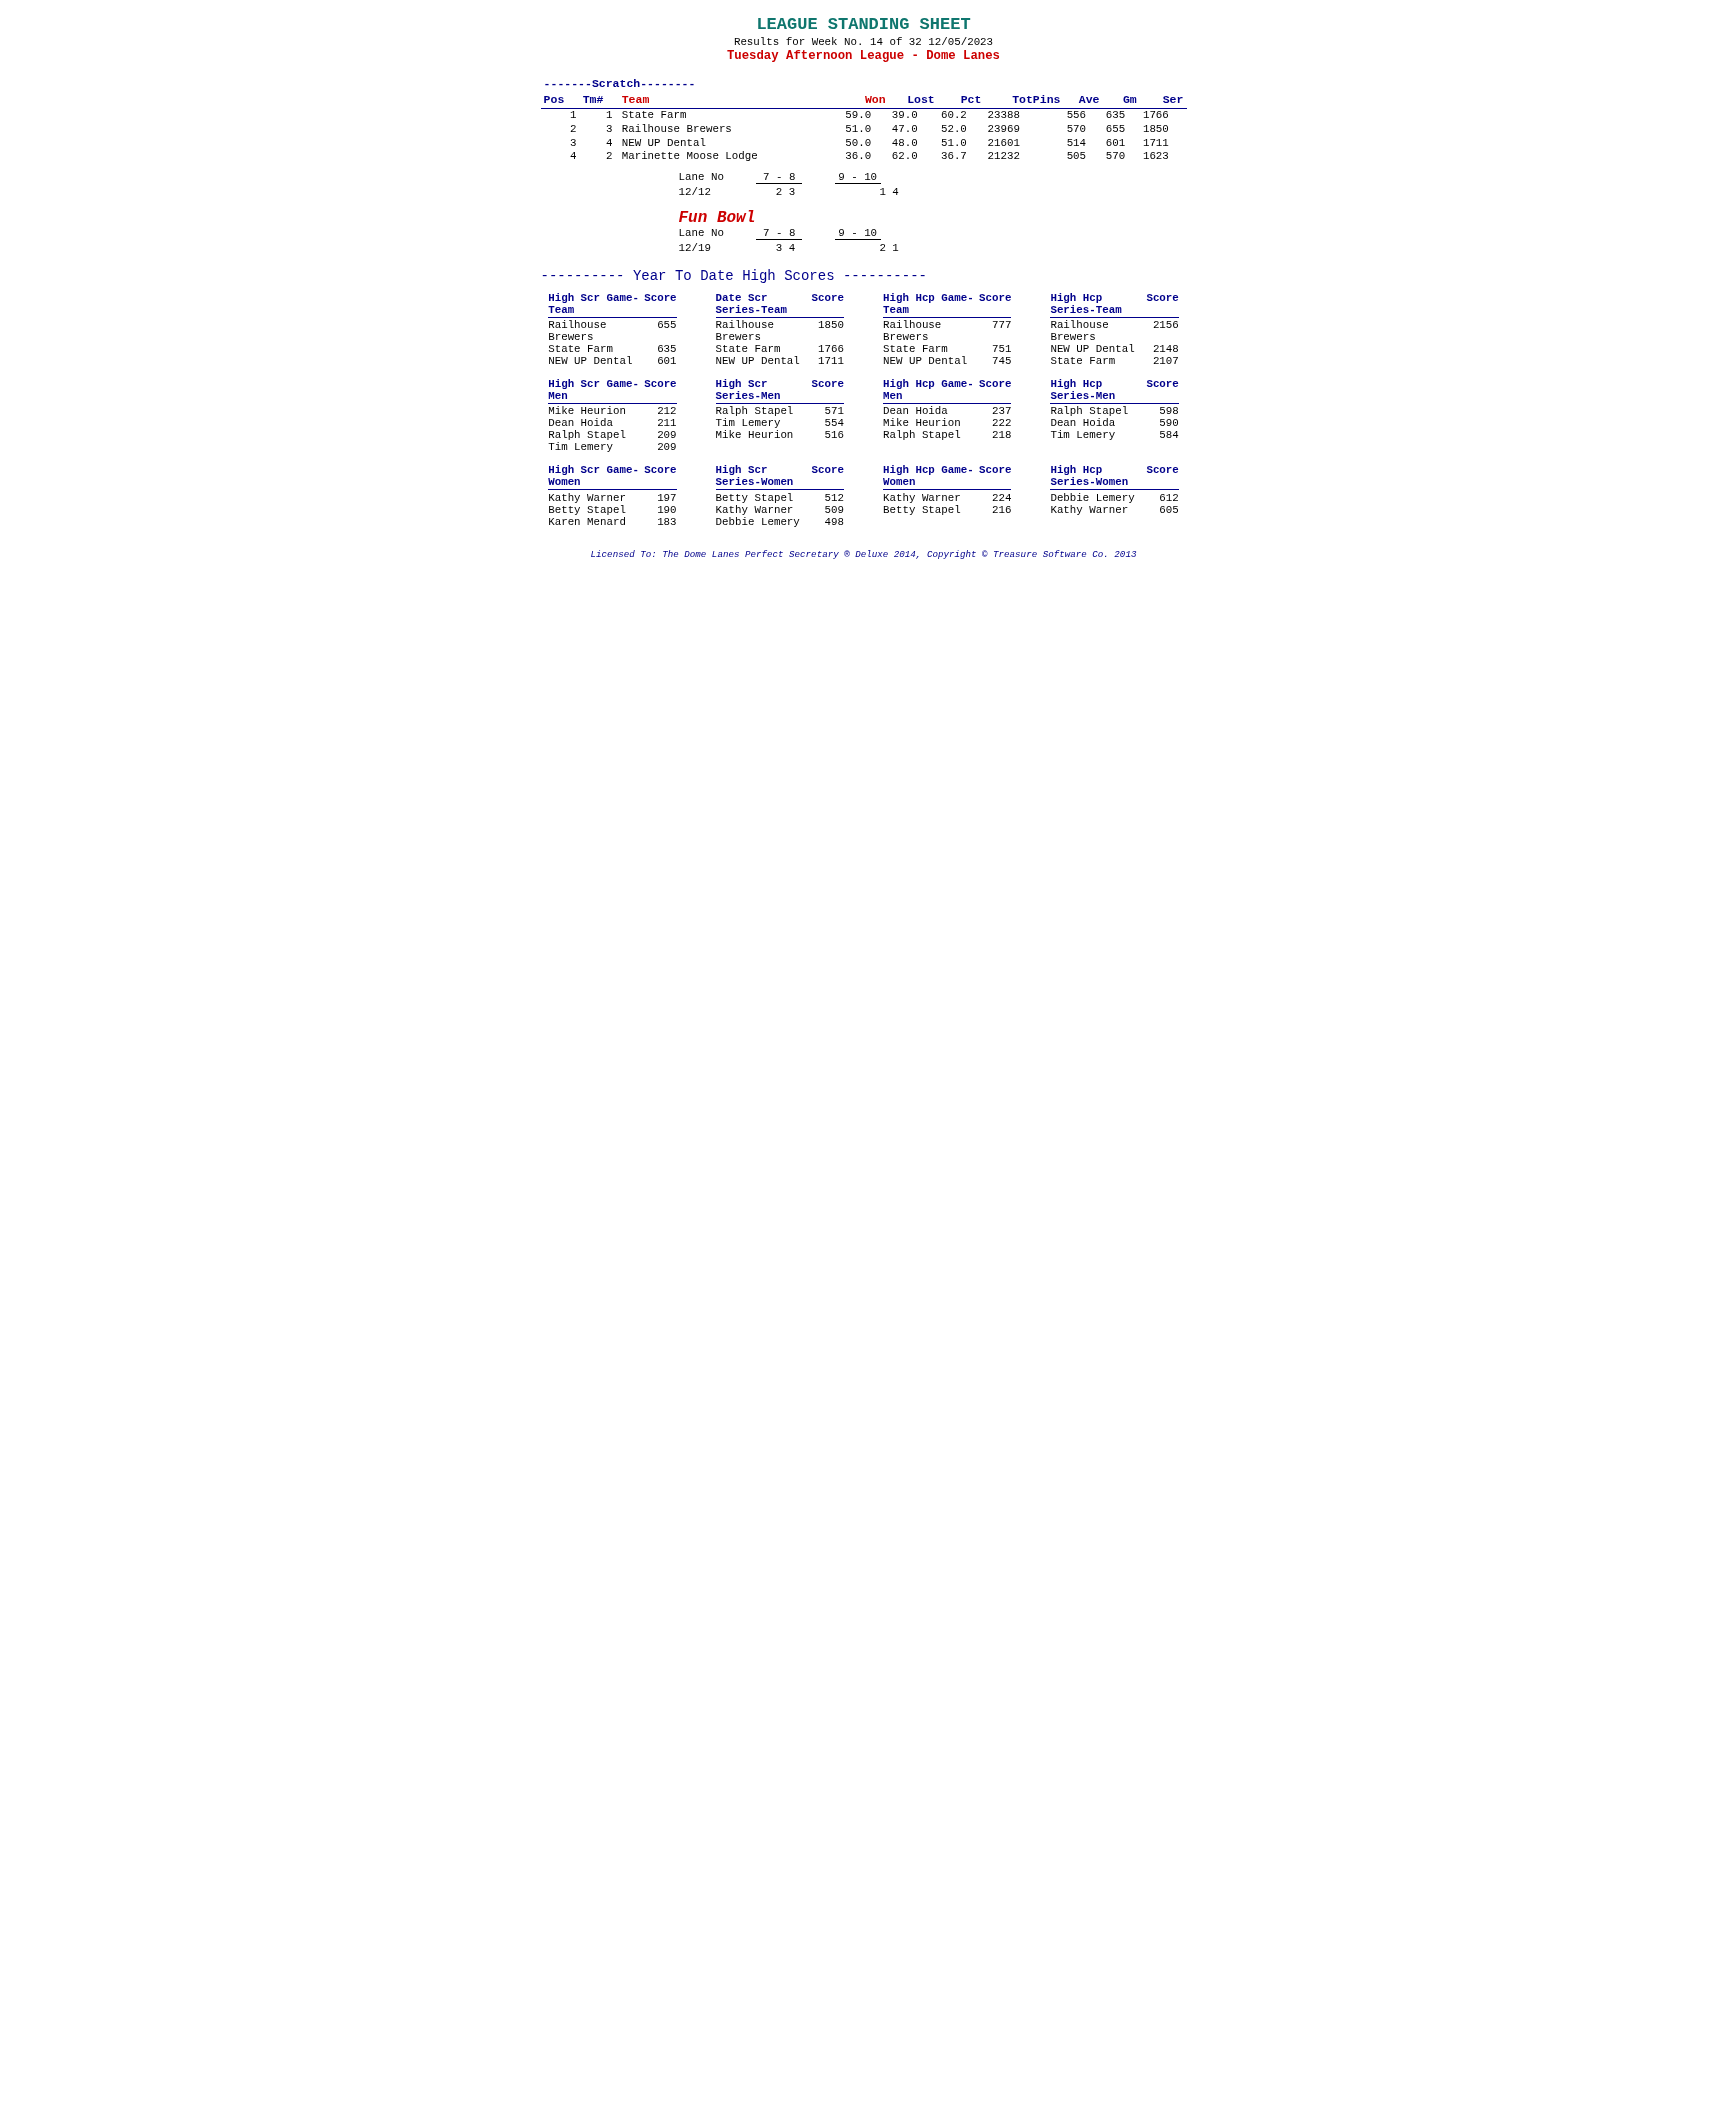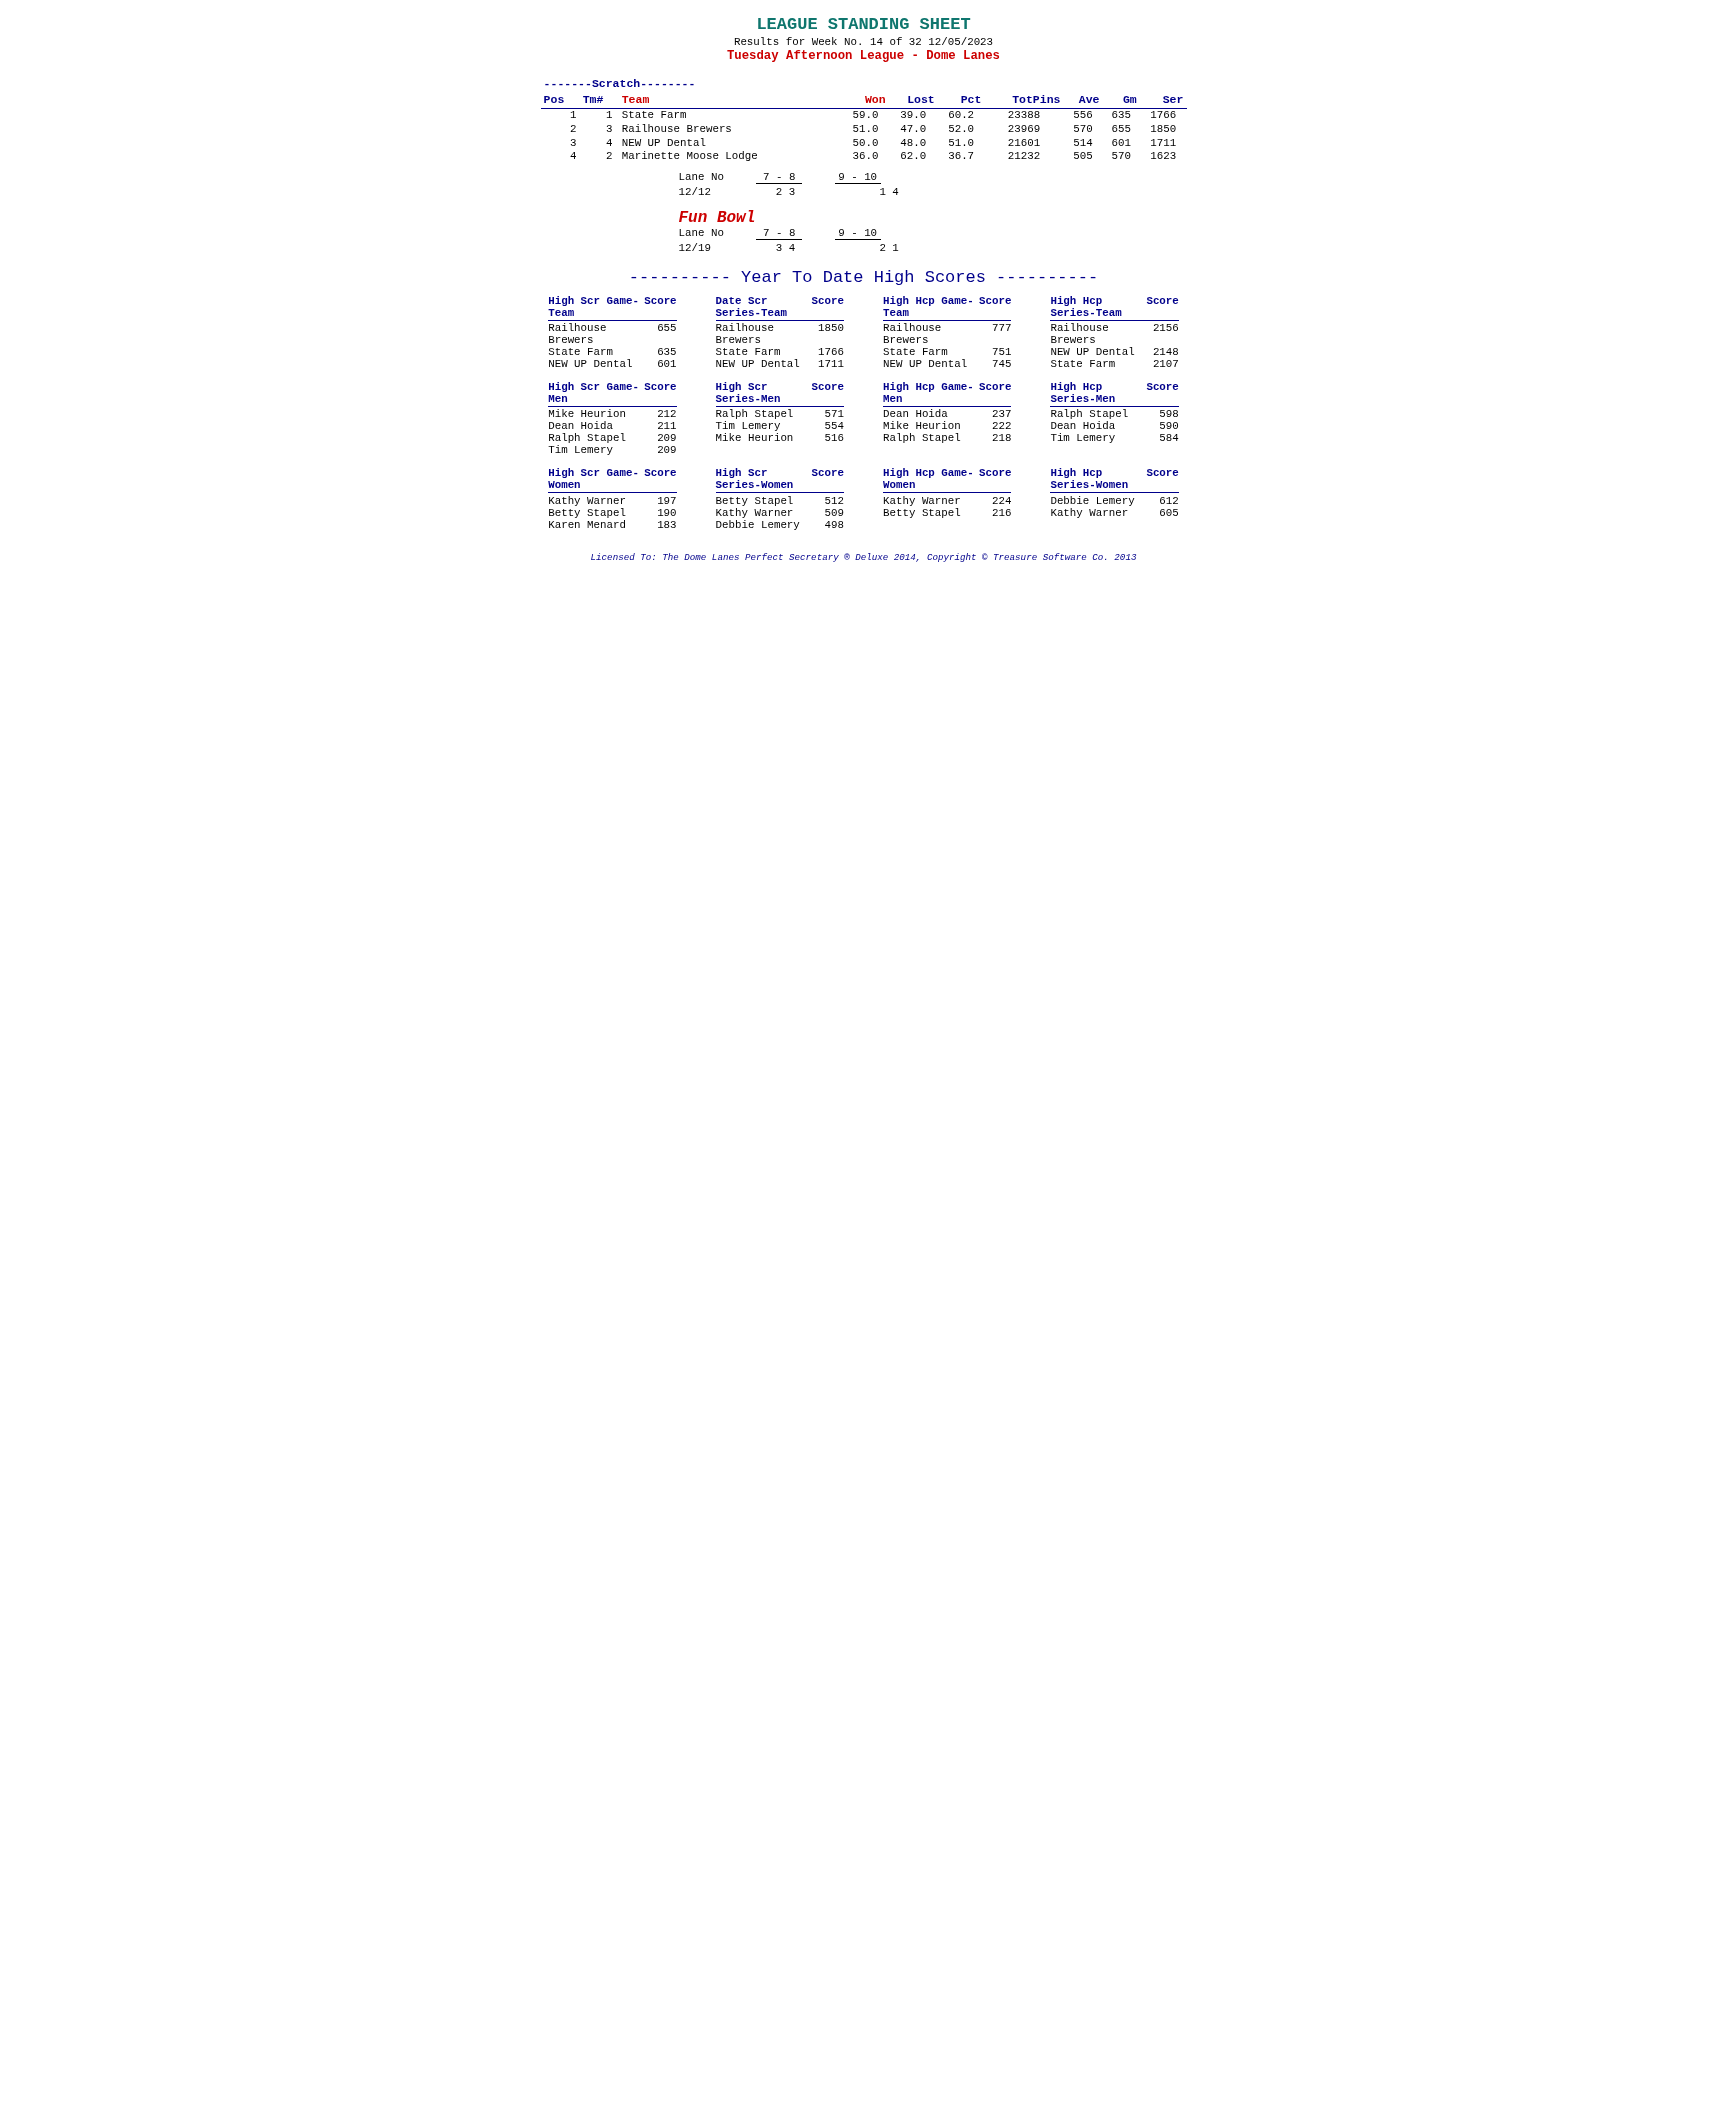--- a/index.html
+++ b/index.html
@@ -46,39 +46,39 @@
       font-size: 11.5px;
     }
     .standings-table th.num {
       text-align: right;
     }
     .standings-table td {
       padding: 0.8px 3.1px;
       font-size: 10.8px;
     }
     .standings-table td.num {
-      text-align: center;
+      text-align: left;
     }
     .scratch-header {
       text-align: center;
       color: #000;
       font-size: 10px;
       border-bottom: none !important;
     }
     .fun-bowl-label {
       color: #CC0000;
       font-weight: bold;
       font-size: 16px;
       margin-top: 11px;
       font-style: italic;
     }
     .ytd-title {
-      text-align: center;
+      text-align: left;
       color: #00008B;
-      font-size: 17px;
+      font-size: 14px;
       margin: 14px 0 7.7px 0;
     }
     .scores-grid {
       display: grid;
       grid-template-columns: 1fr 1fr 1fr 1fr;
       gap: 0 39px;
       margin: 0 7.7px;
     }
     .score-section {
       margin-bottom: 10.8px;

